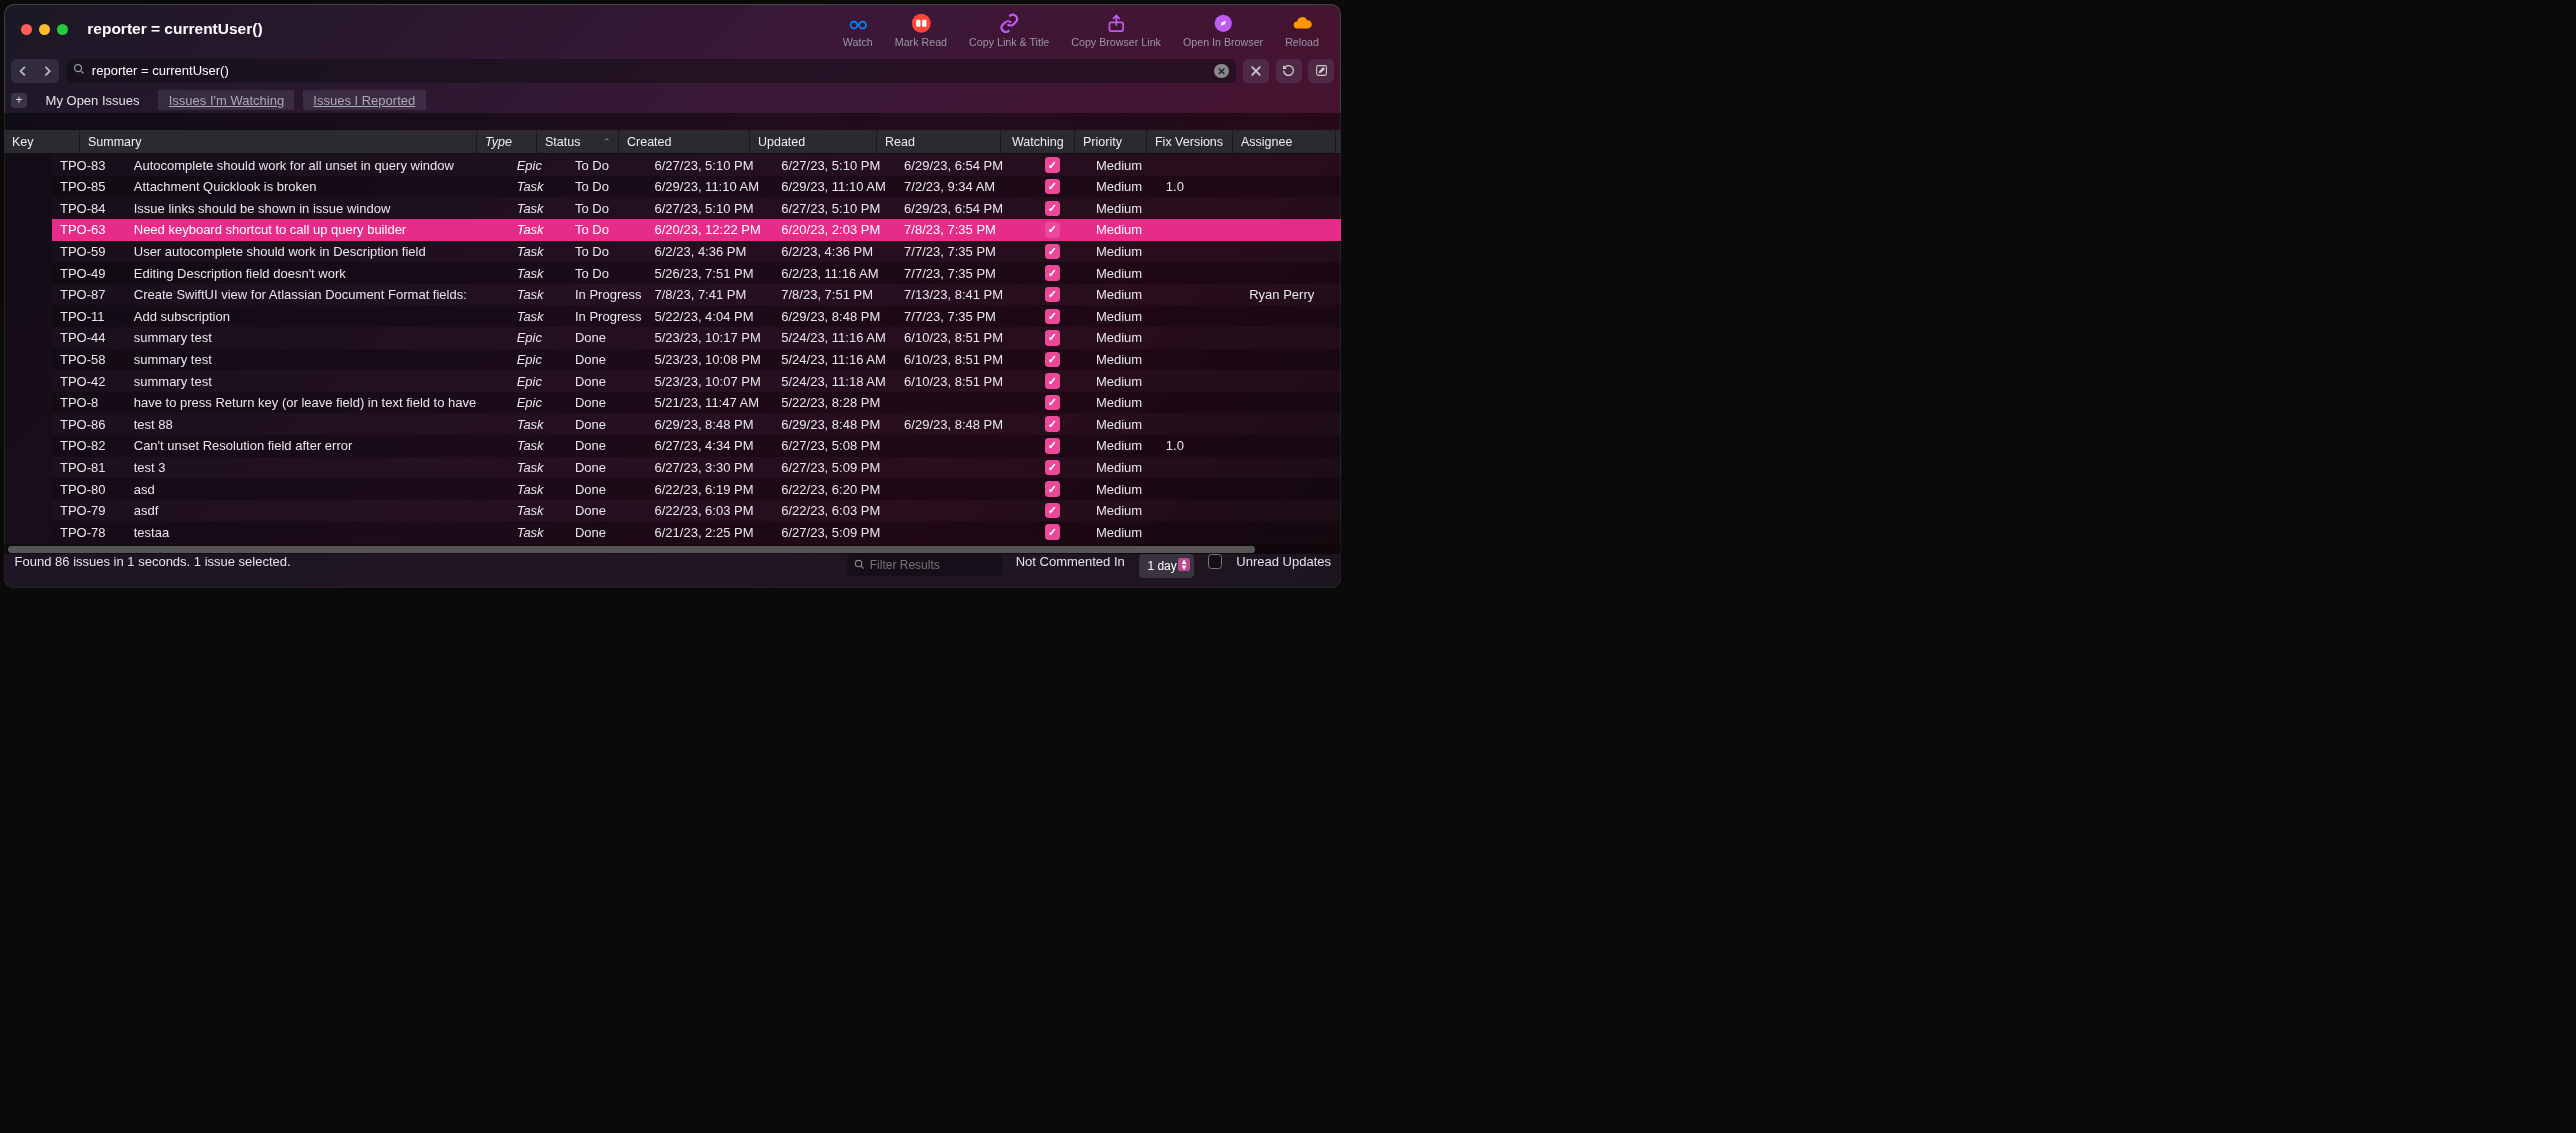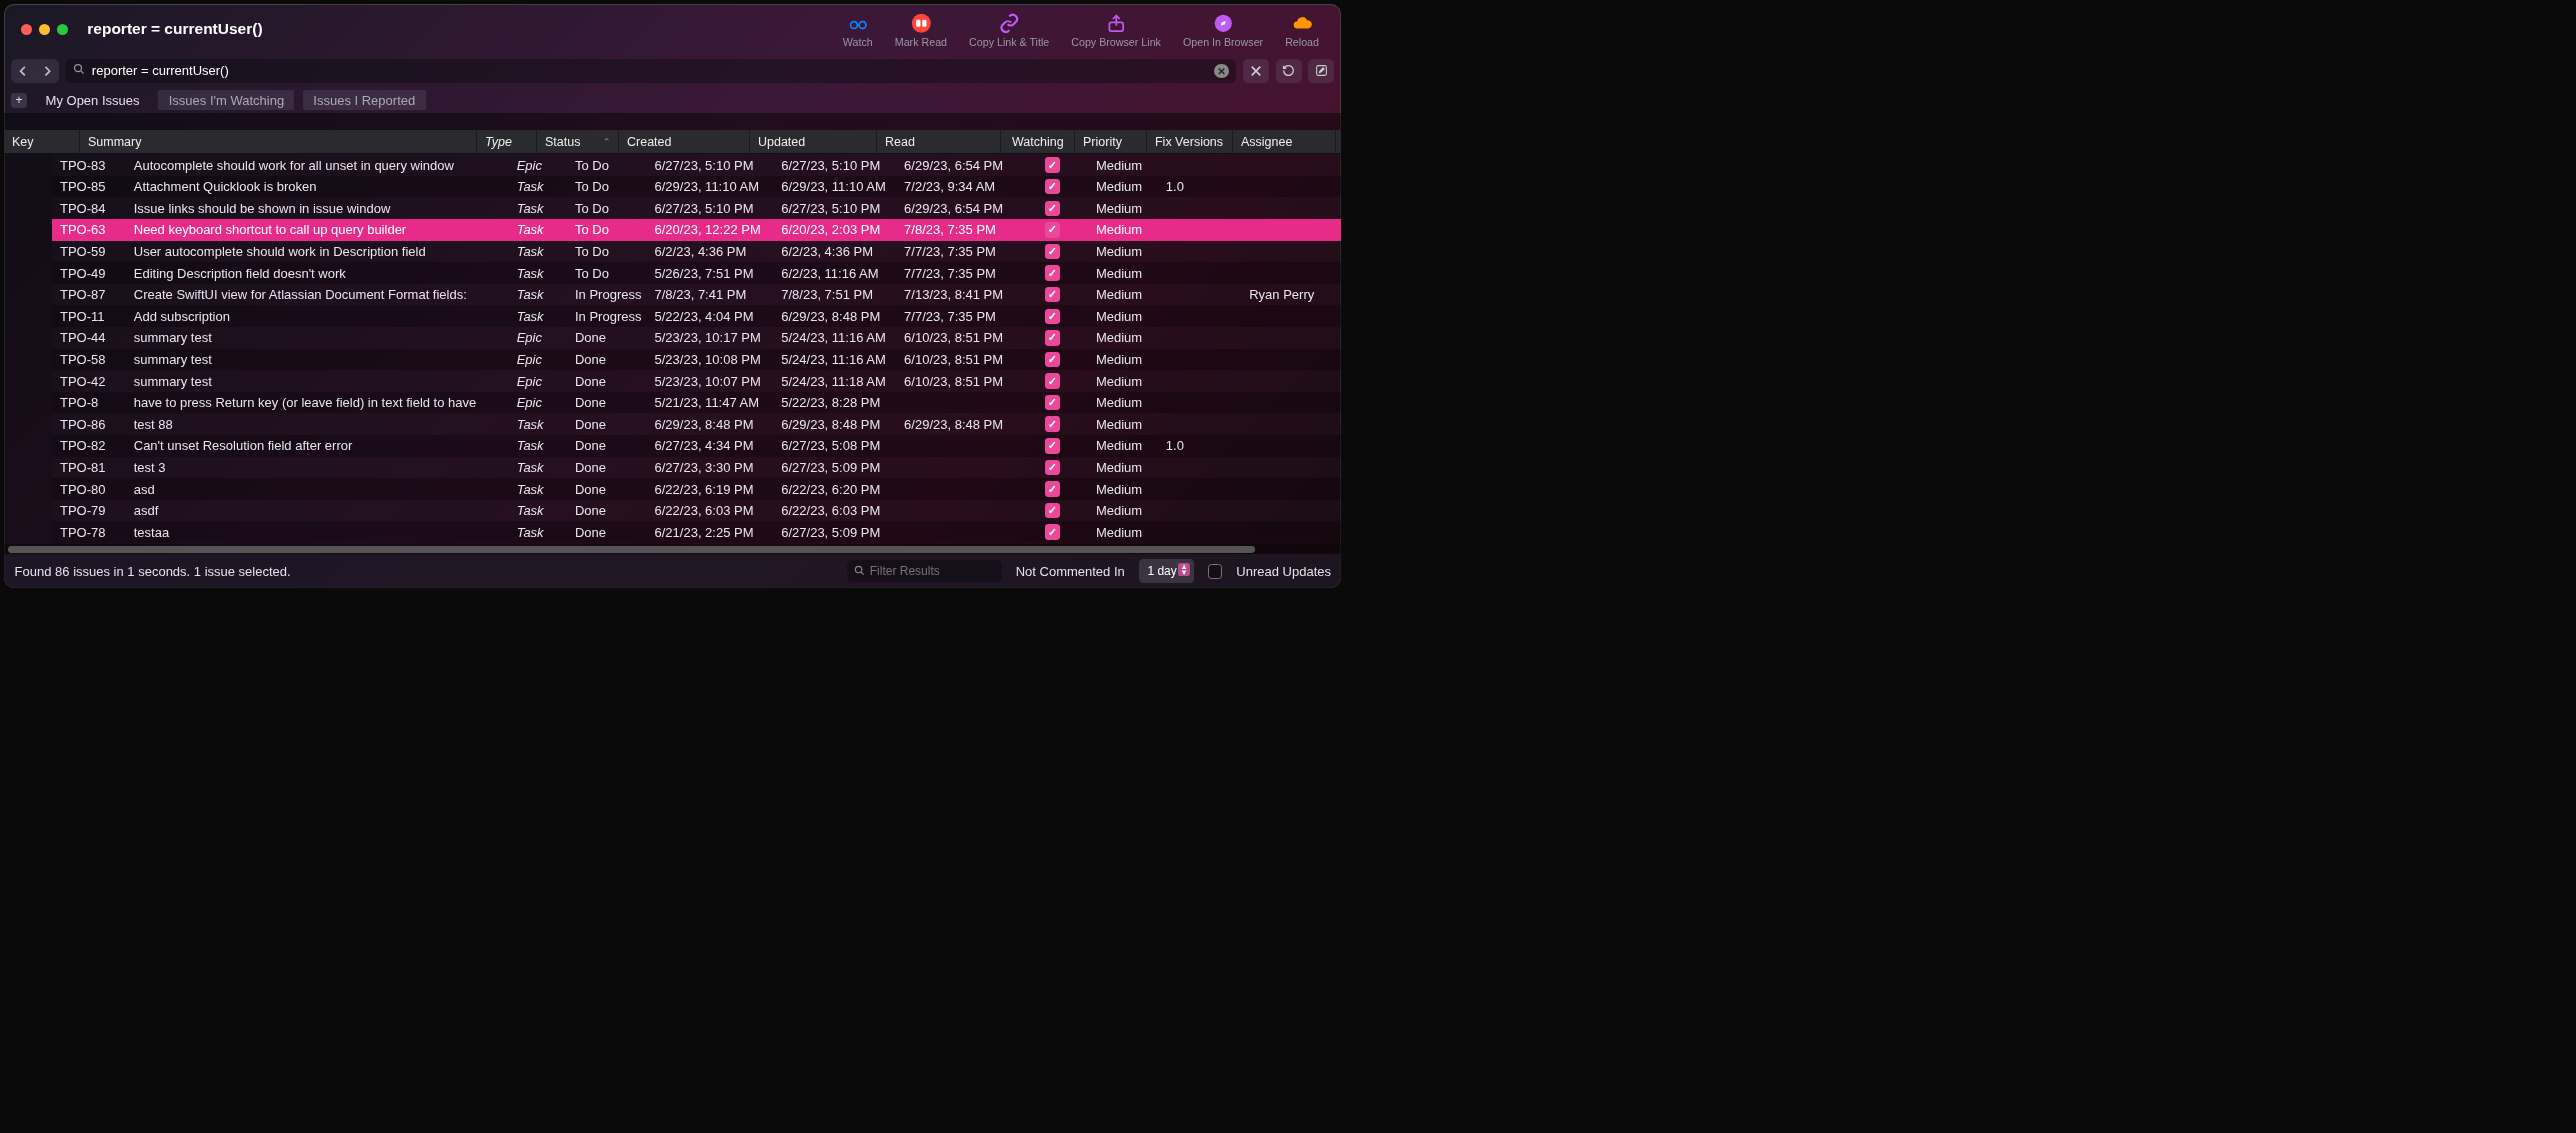--- a/index.html
+++ b/index.html
@@ -83,21 +83,21 @@
   width: 26px; height: 24px; border-radius: 5.2px;
   background: rgba(120,120,140,0.22);
   display:flex; align-items:center; justify-content:center; cursor:pointer; color:#ccc;
 }
 .tabs-row {
   height: 26px; display:flex; align-items:center; padding: 0 6.9px; gap: 8.6px;
 }
 .add-tab { width:15.5px;height:15.5px;border-radius:3.4px; background:rgba(130,130,150,0.28); display:flex;align-items:center;justify-content:center; font-size:12px; color:#ddd; cursor:pointer;}
 .tab { padding: 2.6px 10.3px; font-size: 13px; color:#e3e0e8; cursor:pointer; }
 .tab.inactive { color:#aca8b5; border-radius: 4.3px;}
-.tab.sel-like { background: rgba(120,120,140,0.22); border-radius:1px; }
+.tab.sel-like { background: rgba(120,120,140,0.22); border-radius:1px;text-decoration:underline; }
 
 .table-area { flex:1; display:flex; flex-direction:column; background: rgba(0,0,0,0.45); overflow:hidden;}
 .thead { display:flex; height:24px; align-items:center; background:#2b2a2e; color:#eee; font-size:12.5px; font-weight:500; border-bottom:0.9px solid #111;margin-top:17px;}
 .th, .td { padding: 0 7.7px; overflow:hidden; white-space:nowrap; text-overflow:ellipsis; display:flex; align-items:center; height:100%; }
 .th { border-right: 0.9px solid #1a191c; gap:5.2px;}
 .sort-ind { color:#999; font-size:9.4px; margin-left:auto; }
 
 .col-key{width:76px;} .col-summary{width:397px;} .col-type{width:60px;font-style:italic;} .col-status{width:82px;}
 .col-created{width:131px;} .col-updated{width:127px;} .col-read{width:124px;}
 .col-watching{width:74px;text-align:center;justify-content:center;} .col-priority{width:72px;} .col-fix{width:86px;} .col-assignee{width:103px;}
@@ -108,21 +108,21 @@
 .tr:nth-child(even){ background: rgba(0,0,0,0.15); }
 .tr.selected { background: #e62b88 !important; color:#fff; }
 .checkbox-pink {
   width:15.5px;height:15.5px;border-radius:3.4px;background:#ec4899;
   display:inline-flex;align-items:center;justify-content:center;color:#fff;font-size:11px;font-weight:bold;
 }
 .hscroll { height:10.3px; background: rgba(0,0,0,0.3); position:relative; }
 .hscroll .bar { position:absolute; left:3.4px; right:86px; top:1.7px; height:6.9px; background:#555; border-radius:3.4px;}
 
 .footer {
-  height:34px; display:flex; align-items:center; padding:0 10.3px; gap:14px;
+  height:34px; display:flex; padding:0 10.3px; gap:14px;
   background: rgba(25,22,32,0.8); font-size:13px; color:#e5e2ec;
 }
 .footer-spacer{flex:1;}
 .filter-box{ width:155px;height:22px;background:rgba(10,10,15,0.5);border-radius:5.2px;display:flex;align-items:center;padding:0 6.9px;gap:5.2px;}
 .filter-box input{flex:1;background:transparent;border:none;outline:none;color:#ddd;font-size:12px;}
 .select-like{
   height:24px;padding:0 17px 0 8.6px;background:#3a3340;border-radius:4.3px;
   display:flex;align-items:center;font-size:12px;color:#fff;position:relative;
 }
 .select-like::after{

